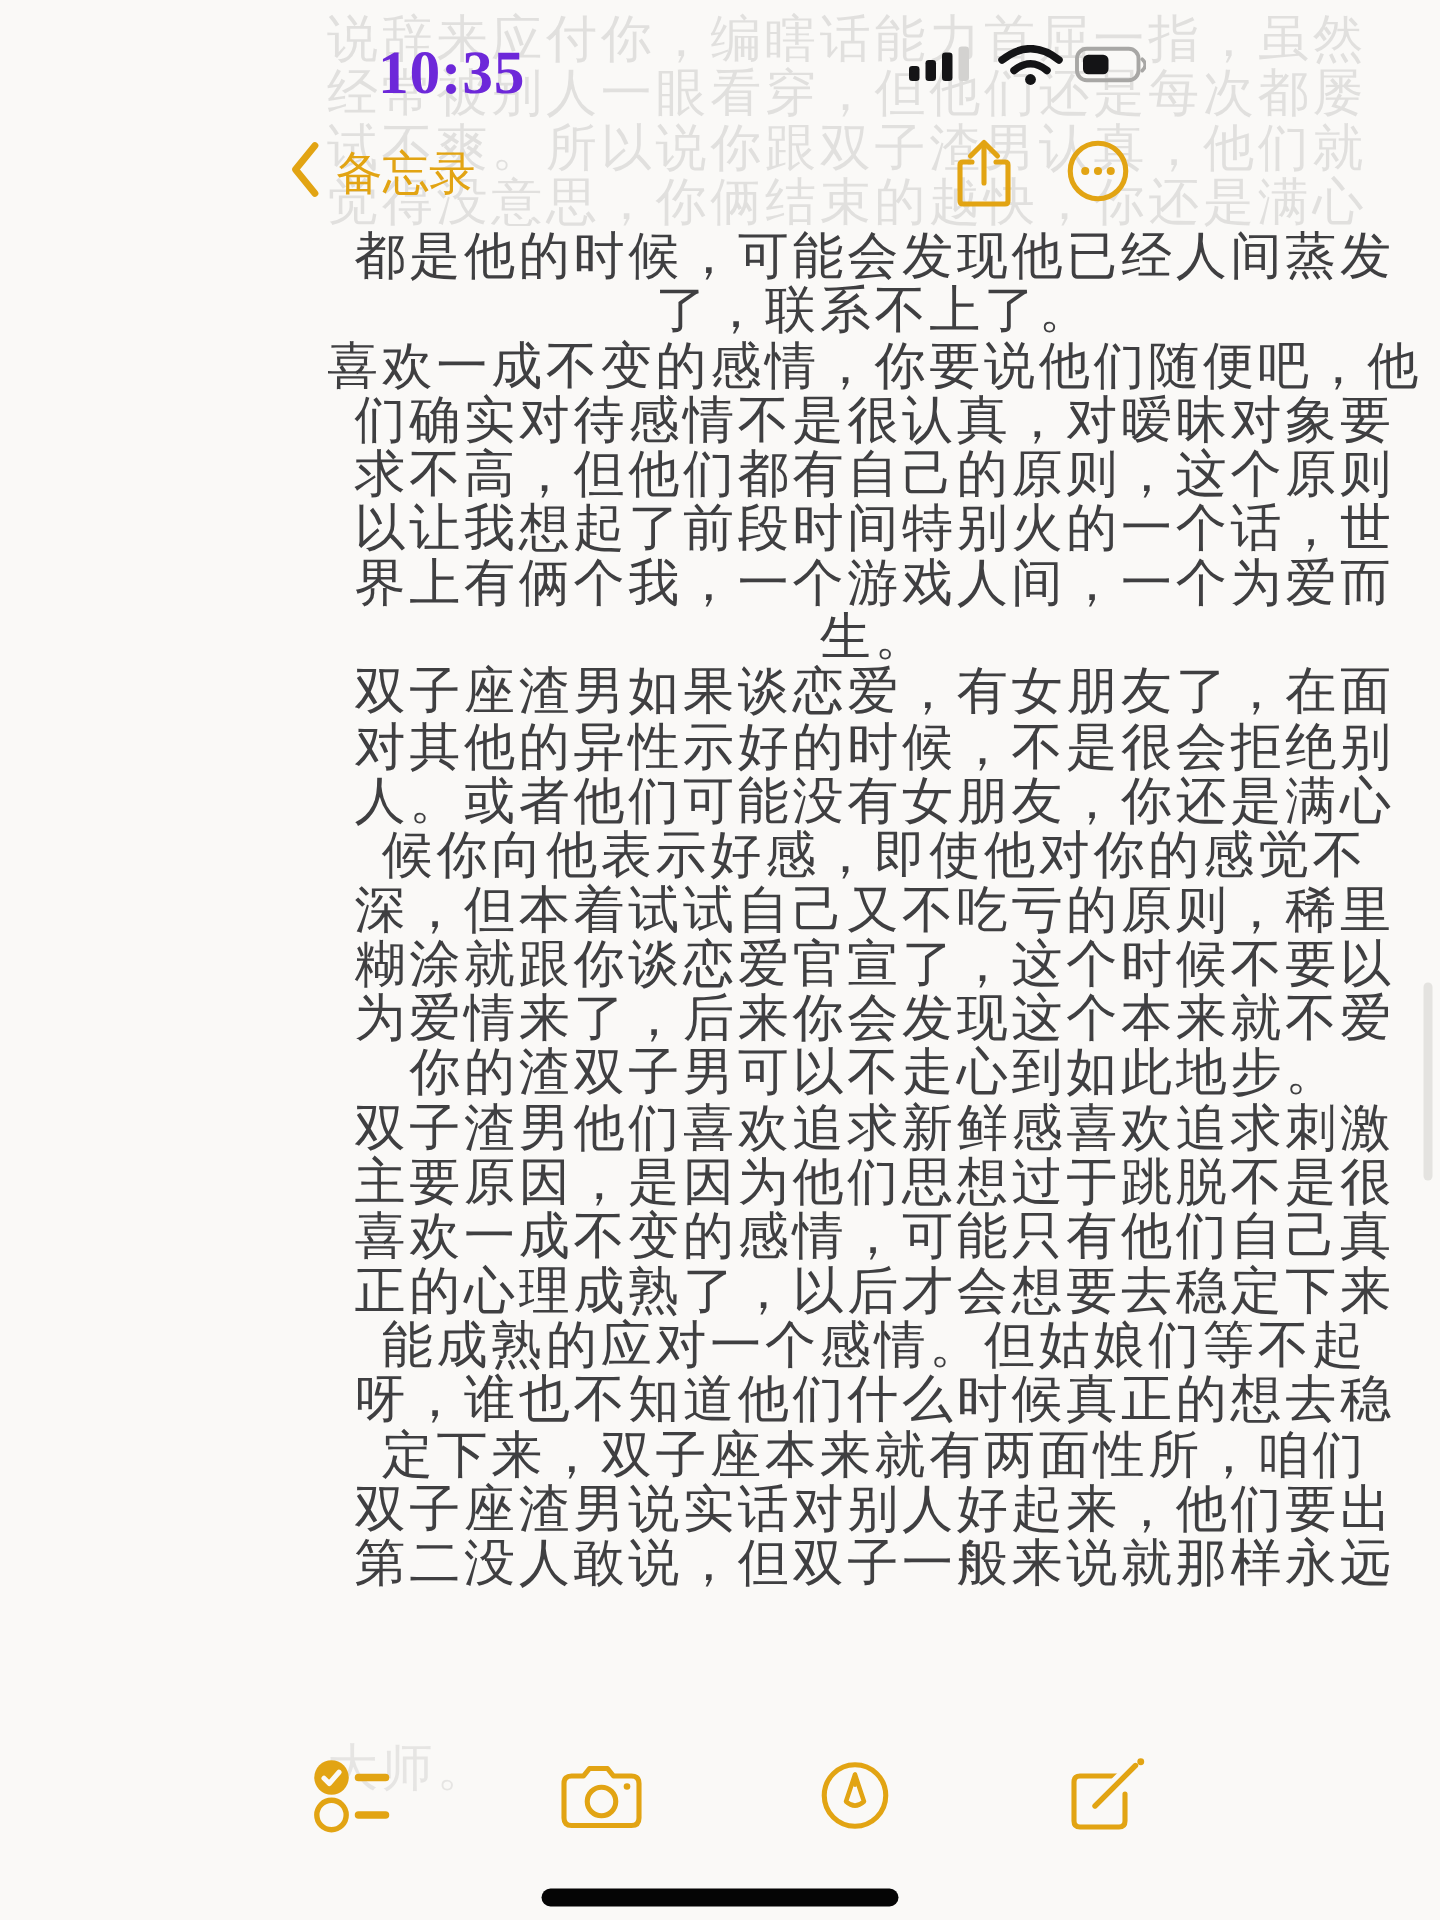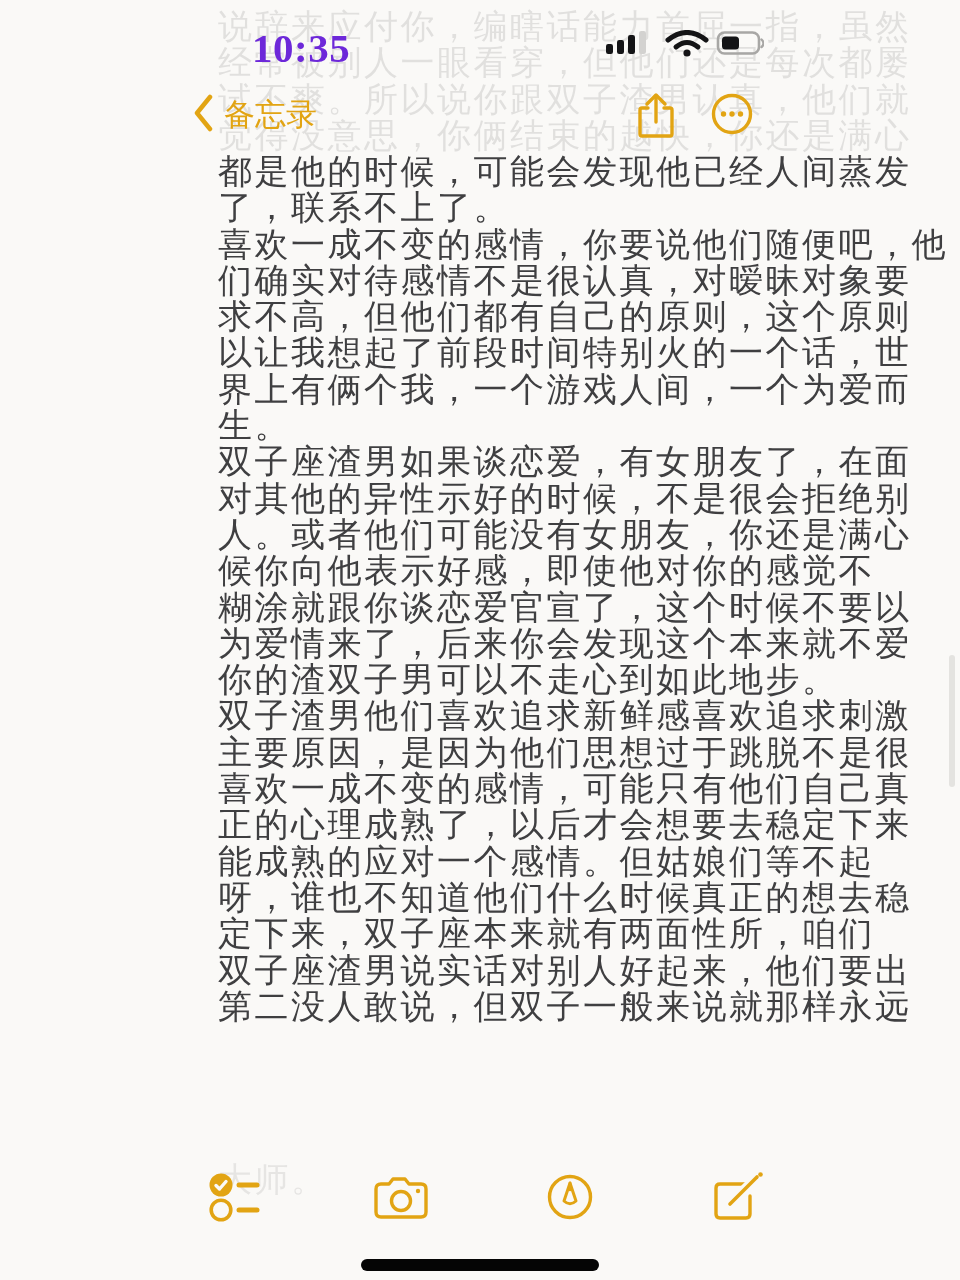--- a/index.html
+++ b/index.html
@@ -21,21 +21,21 @@
   .nav-icon{position:absolute;top:92px;cursor:pointer;}
   .nav-share{left:634px;}
   .nav-more{left:710px;}
   
   .note-text,.note-text-faded,.note-tail-faded{
     position:absolute;left:218px;
     font-size:34px;line-height:36.3px;letter-spacing:2.5px;
     color:#3f3f41;white-space:nowrap;
   }
   .note-text-faded{top:9px;opacity:.13;}
-  .note-text{top:154px;}
+  .note-text{top:154px;text-align:center;}
   .note-tail-faded{top:1162px;left:218px;opacity:.10;}
   
   .scrollbar{position:absolute;left:949px;top:655px;width:6px;height:132px;
     background:#e4e3e0;border-radius:3px;}
   
   .toolbar-icon{position:absolute;cursor:pointer;}
   .tb-checklist{left:208px;top:1172px;}
   .tb-camera{left:374px;top:1177px;}
   .tb-markup{left:546px;top:1173px;}
   .tb-compose{left:710px;top:1170px;}
@@ -113,20 +113,21 @@
       <div>喜欢一成不变的感情，你要说他们随便吧，他</div>
       <div>们确实对待感情不是很认真，对暧昧对象要</div>
       <div>求不高，但他们都有自己的原则，这个原则</div>
       <div>以让我想起了前段时间特别火的一个话，世</div>
       <div>界上有俩个我，一个游戏人间，一个为爱而</div>
       <div>生。</div>
       <div>双子座渣男如果谈恋爱，有女朋友了，在面</div>
       <div>对其他的异性示好的时候，不是很会拒绝别</div>
       <div>人。或者他们可能没有女朋友，你还是满心</div>
       <div>候你向他表示好感，即使他对你的感觉不</div>
+      <div>深，但本着试试自己又不吃亏的原则，稀里</div>
       <div>糊涂就跟你谈恋爱官宣了，这个时候不要以</div>
       <div>为爱情来了，后来你会发现这个本来就不爱</div>
       <div>你的渣双子男可以不走心到如此地步。</div>
       <div>双子渣男他们喜欢追求新鲜感喜欢追求刺激</div>
       <div>主要原因，是因为他们思想过于跳脱不是很</div>
       <div>喜欢一成不变的感情，可能只有他们自己真</div>
       <div>正的心理成熟了，以后才会想要去稳定下来</div>
       <div>能成熟的应对一个感情。但姑娘们等不起</div>
       <div>呀，谁也不知道他们什么时候真正的想去稳</div>
       <div>定下来，双子座本来就有两面性所，咱们</div>

